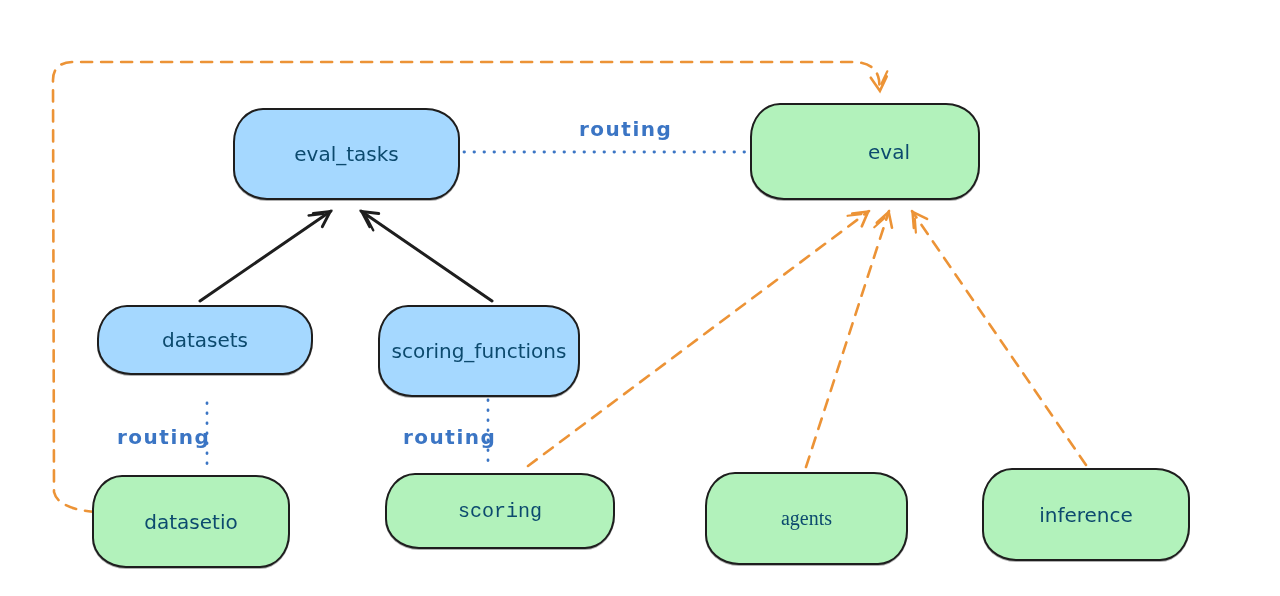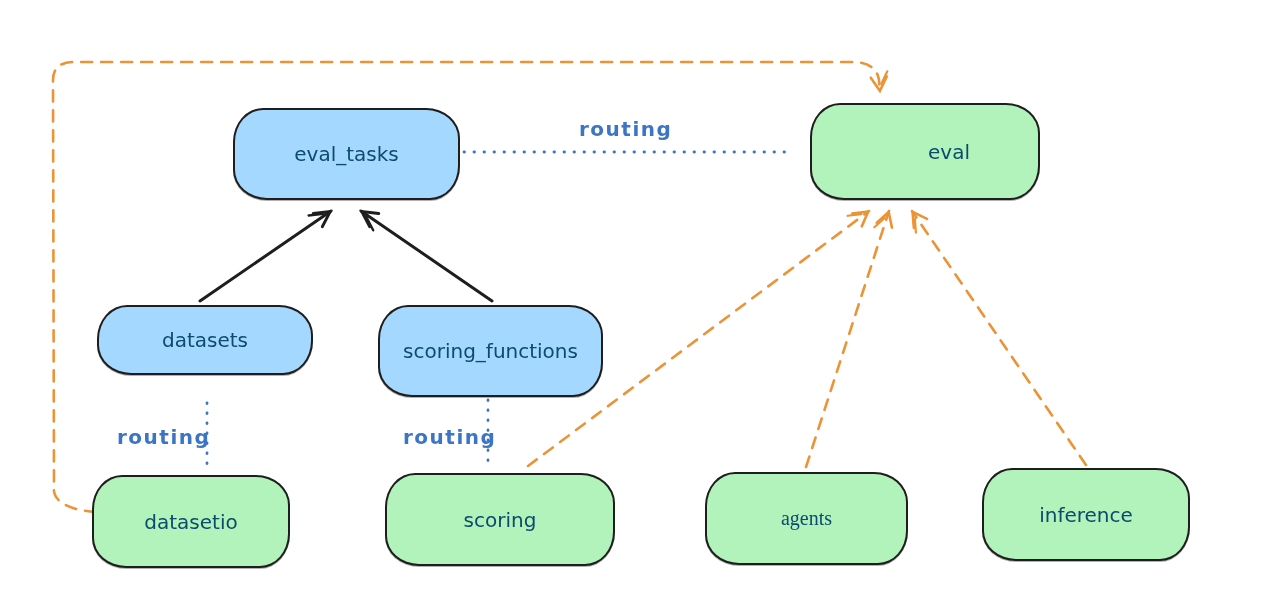--- a/index.html
+++ b/index.html
@@ -63,31 +63,31 @@
     <line x1="1086" y1="465" x2="912" y2="211" stroke="#ec9336" stroke-width="2.6" stroke-linecap="round" stroke-dasharray="11 9" marker-end="url(#arrow-orange)"></line>
     <path d="M 96 512 Q 58 509 54 492 L 53 80 Q 53 63 72 62 L 852 62 Q 876 62 879 80 L 880 92" fill="none" stroke="#ec9336" stroke-width="2.6" stroke-linecap="round" stroke-dasharray="11 9" marker-end="url(#arrow-orange)"></path>
   </svg>
 
   <div class="node blue" style="left:233px; top:108px; width:227px; height:92px;">
     <span class="label">eval_tasks</span>
   </div>
   <div class="node blue" style="left:97px; top:305px; width:216px; height:70px;">
     <span class="label">datasets</span>
   </div>
-  <div class="node blue" style="left:378px; top:305px; width:225px; height:92px;">
+  <div class="node blue" style="left:378px; top:305px; width:202px; height:92px;">
     <span class="label">scoring_functions</span>
   </div>
 
-  <div class="node green" style="left:810px; top:103px; width:230px; height:97px;padding-left:48px;">
+  <div class="node green" style="left:750px; top:103px; width:230px; height:97px;padding-left:48px;">
     <span class="label">eval</span>
   </div>
   <div class="node green" style="left:92px; top:475px; width:198px; height:93px;">
     <span class="label">datasetio</span>
   </div>
-  <div class="node green" style="left:385px; top:473px; width:230px; height:93px;">
+  <div class="node green" style="left:385px; top:473px; width:230px; height:76px;font-family:Liberation Mono, monospace;">
     <span class="label">scoring</span>
   </div>
   <div class="node green" style="left:705px; top:472px; width:203px; height:93px;font-family:Liberation Serif, serif;">
     <span class="label">agents</span>
   </div>
   <div class="node green" style="left:982px; top:468px; width:208px; height:93px;">
     <span class="label">inference</span>
   </div>
 
   <div class="edge-label" style="left:579px; top:117px;">routing</div>

